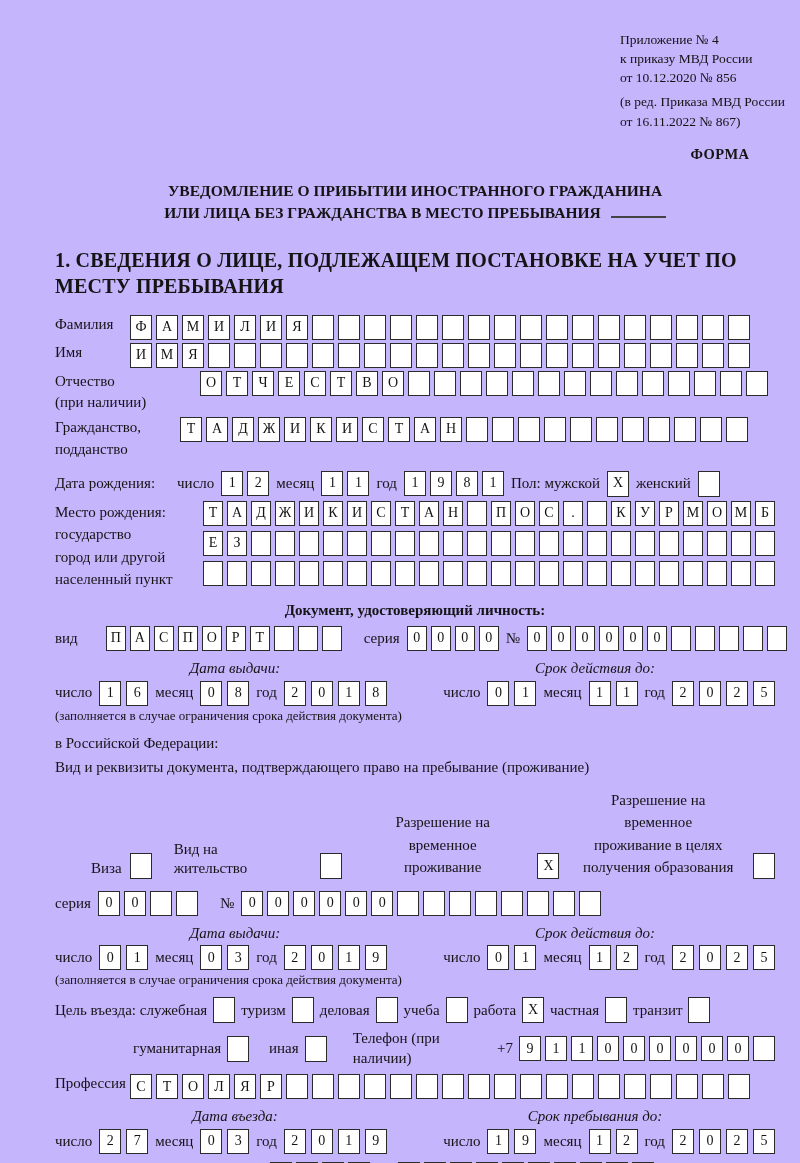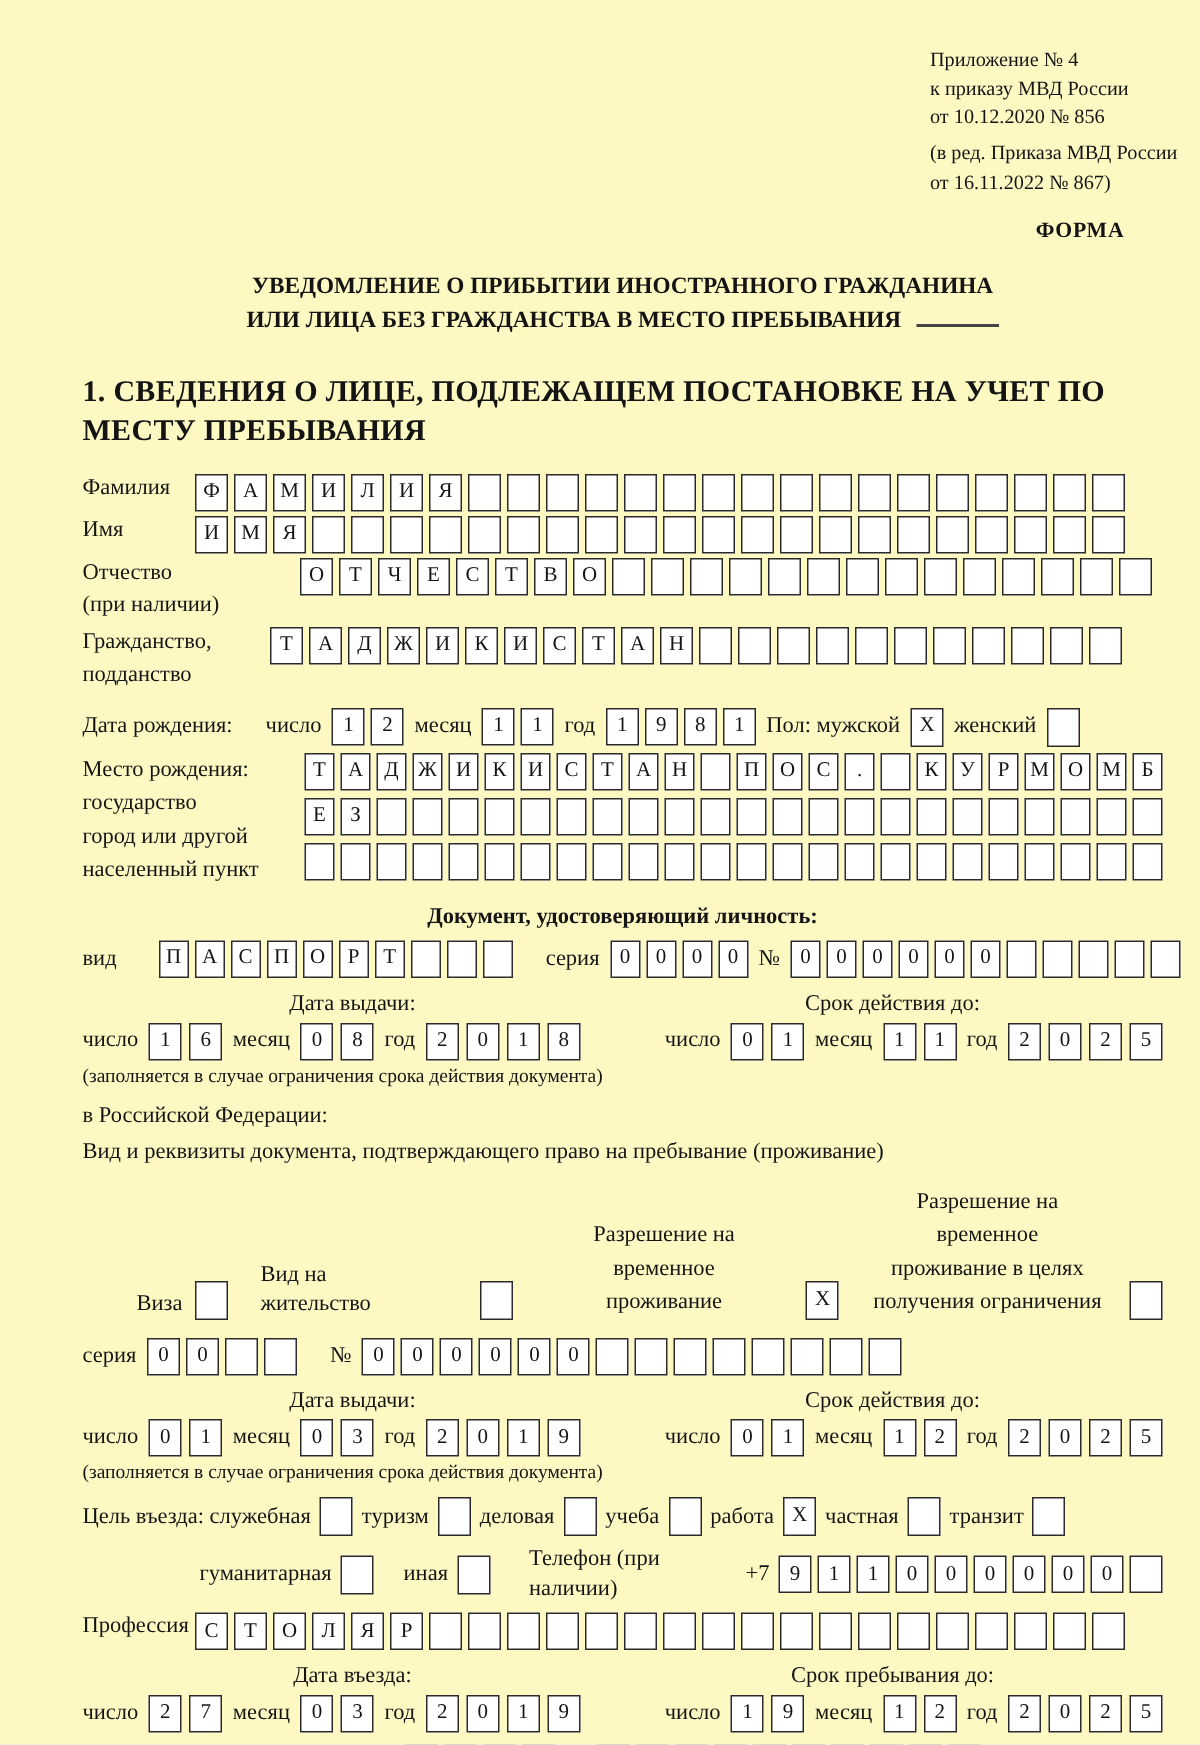--- a/index.html
+++ b/index.html
@@ -1,17 +1,17 @@
 <!DOCTYPE html>
 <html><head>
 <meta charset="utf-8">
 <style>
   html,body{margin:0;padding:0;background:#e8e8e8;}
   .page{
-    width:800px;height:1163px;background:#fef9c3;color:#141414;
+    width:800px;height:1163px;background:#c4b5fd;color:#141414;
     font-family:"Liberation Serif", serif;font-size:15px;line-height:1.3;
     box-sizing:border-box;padding:30px 25px 10px 55px;overflow:hidden;position:relative;
   }
   .hdr{margin-left:565px;width:200px;font-size:13.5px;line-height:1.42;}
   .hdr .blk2{margin-top:5px;}
   .forma{margin-left:565px;width:200px;text-align:center;font-weight:bold;font-size:14.5px;margin-top:14px;letter-spacing:.5px;}
   .title{ text-align:center;font-weight:bold;font-size:15.5px;margin-top:16px;line-height:1.45;}
   .uslot{display:inline-block;width:55px;border-bottom:2px solid #444;height:14px;margin-left:10px;}
   .sec{ font-weight:bold;font-size:20px;margin-top:22px;margin-bottom:16px;letter-spacing:.2px;}
   .row{display:flex;align-items:flex-start;margin-bottom:3px;}
@@ -24,21 +24,21 @@
   }
   .sm .cell{width:20px;height:25px;}
   .cbx{
     flex:none;width:22px;height:26px;box-sizing:border-box;border:1.6px solid #2b2b2b;
     display:flex;align-items:center;justify-content:center;font-size:14px;background:#fff;
   }
   .w75{width:75px;} .w125{width:125px;} .w145{width:145px;} .w150{width:150px;} .w165{width:165px;}
   .gap8{width:8px;flex:none;} .gap14{width:14px;flex:none;}
   .center-b{text-align:center;font-weight:bold;margin:10px 0 6px 0;font-size:15px;}
   .half{width:50%;box-sizing:border-box;text-align:center;}
-  .dlabels{display:flex;margin-top:8px;margin-bottom:2px;}
+  .dlabels{display:flex;margin-top:8px;margin-bottom:2px;font-style:italic;}
   .daterow{display:flex;align-items:center;margin-bottom:2px;}
   .dgroup{display:flex;align-items:center;gap:7px;}
   .dgroup .cells{gap:5px;}
   .note-r{text-align:left;font-size:13px;padding-right:4px;margin-bottom:8px;}
   .para{margin-top:8px;line-height:1.55;}
   .ckrow{display:flex;align-items:flex-end;margin-top:10px;margin-bottom:12px;margin-left:36px;}
   .cklbl{text-align:center;line-height:1.5;}
   .mplace{display:flex;margin-top:4px;margin-bottom:2px;}
   .mplace .lblcol div{line-height:1.5;font-family:Liberation Serif, serif;}
   .mplace .boxcol .cells{margin-bottom:5px;}
@@ -412,21 +412,21 @@
     <span class="cklbl">
       <div>Разрешение на временное</div>
       <div>проживание</div>
     </span>
     <span style="width:14px;flex:none;"></span>
     <span class="cbx">X</span>
     <span style="width:18px;flex:none;"></span>
     <span class="cklbl">
       <div>Разрешение на временное</div>
       <div>проживание в целях</div>
-      <div>получения ограничения</div>
+      <div>получения образования</div>
     </span>
     <span style="width:14px;flex:none;"></span>
     <span class="cbx"></span>
   </div>
 
   <div class="vrow" style="margin-top:2px;">
     <span>серия</span>
     <span class="cells">
         <div class="cell">0</div>
         <div class="cell">0</div>

